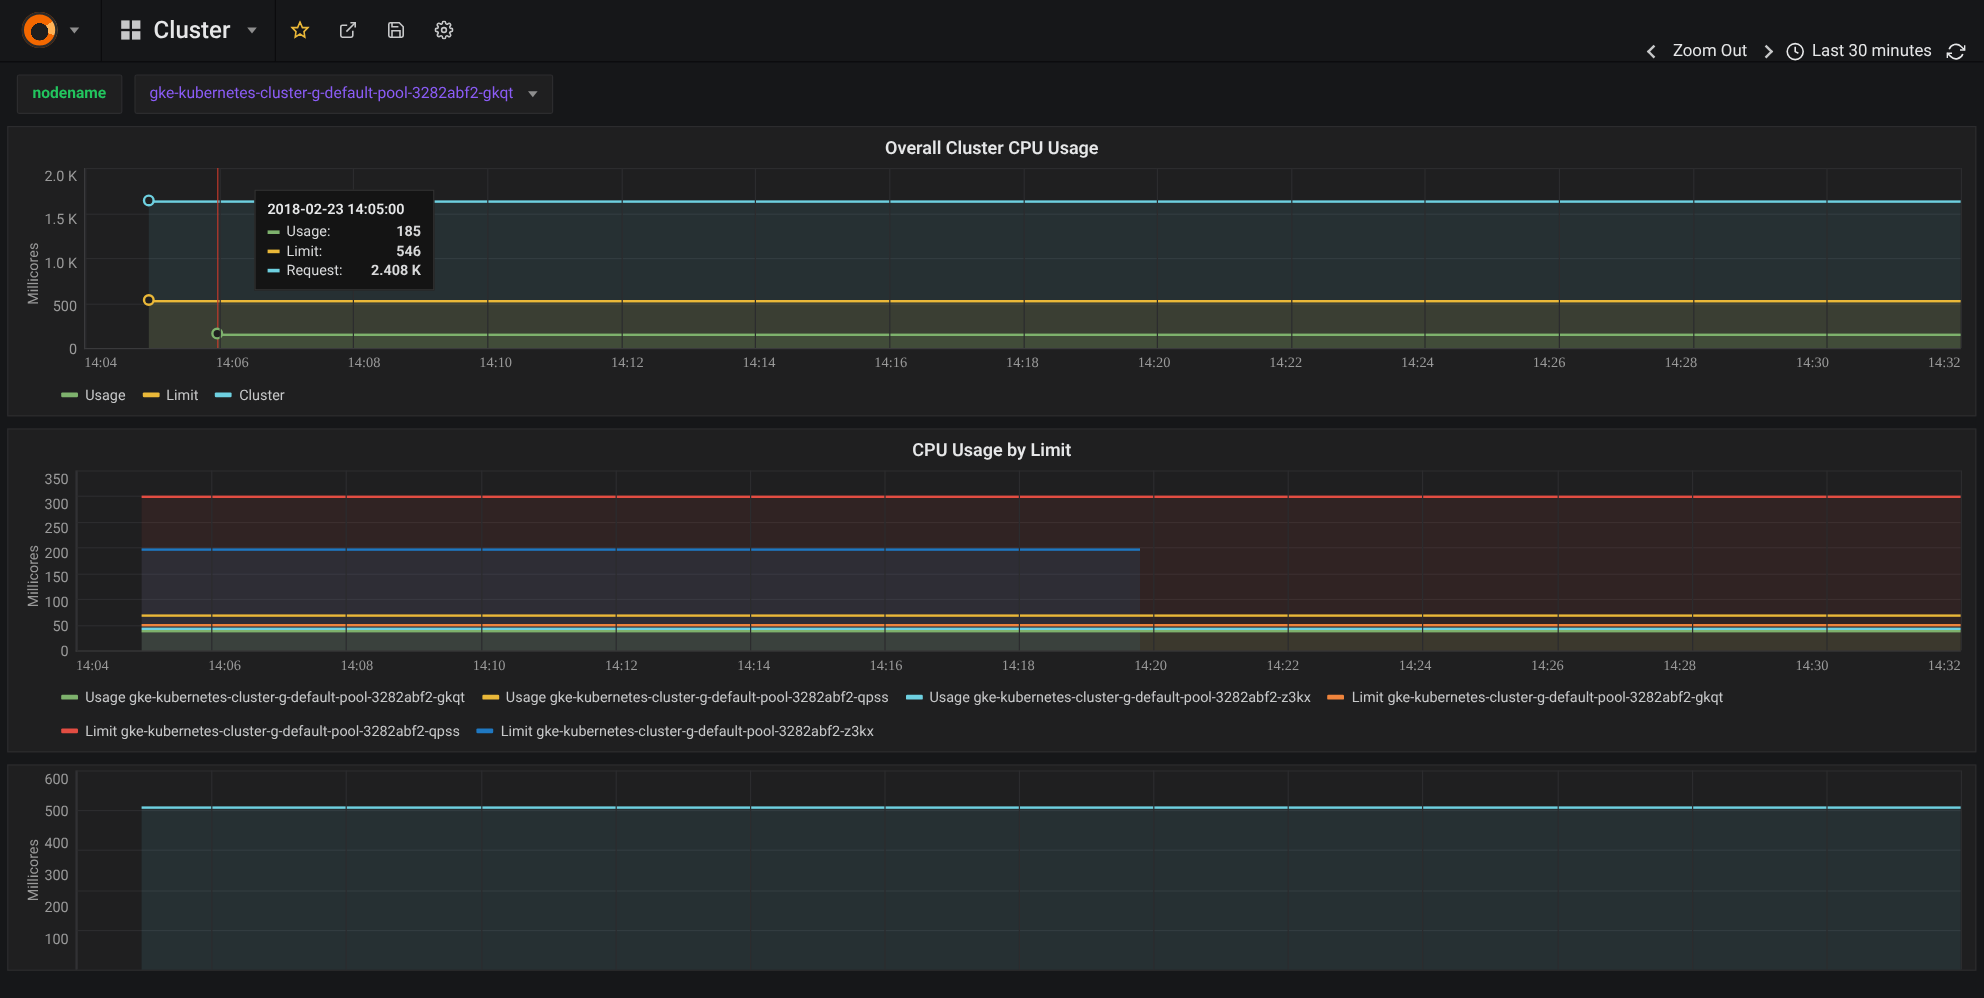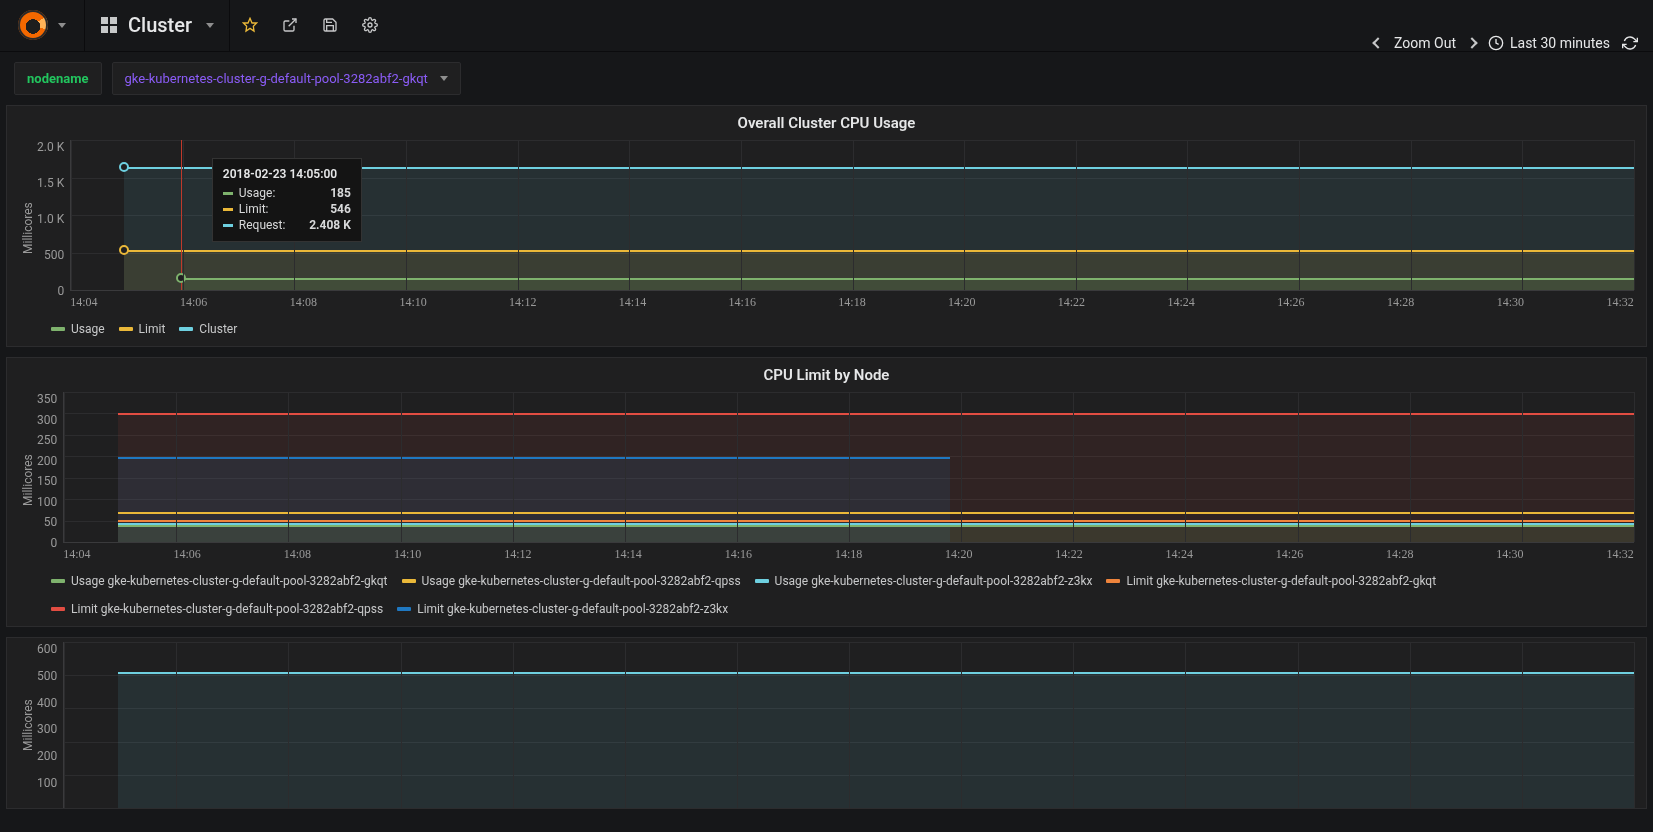--- a/index.html
+++ b/index.html
@@ -323,21 +323,21 @@
         <span>Limit</span>
       </div>
       <div class="legend-item">
         <span class="swatch" style="background: rgb(110, 208, 224);"></span>
         <span>Cluster</span>
       </div>
     </div>
 </div>
 
 <div class="panel">
-  <div class="panel-title">CPU Limit by Node</div>
+  <div class="panel-title">CPU Usage by Limit</div>
   <div class="chart-wrap" style="height:180px;">
     <div class="ylabel">Millicores</div>
     <div class="yaxis" id="p2y">
         <span>350</span>
         <span>300</span>
         <span>250</span>
         <span>200</span>
         <span>150</span>
         <span>100</span>
         <span>50</span>

